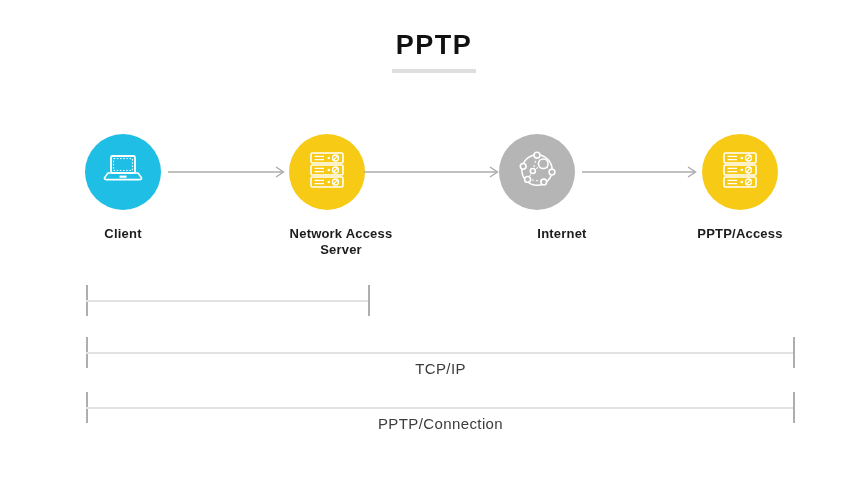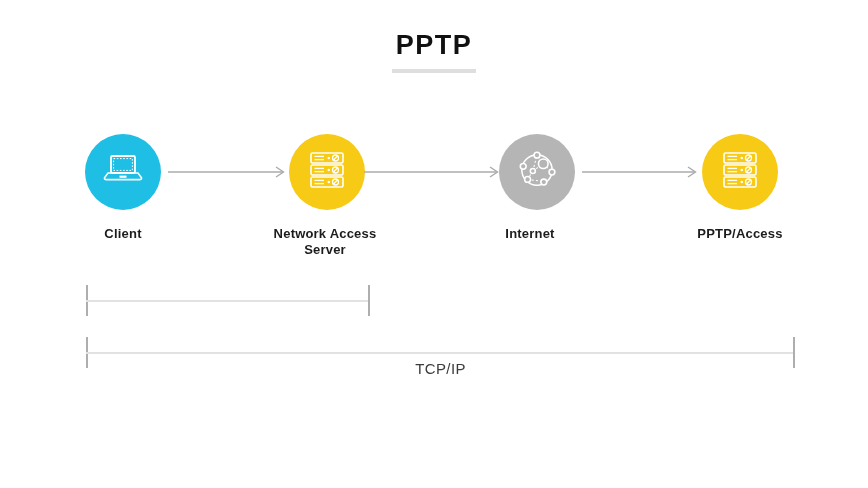--- a/index.html
+++ b/index.html
@@ -39,22 +39,22 @@
   .bracket .tick.right{right:0;}
   .bracket-label{
     position:absolute;top:23px;left:0;right:0;text-align:center;
     font-size:15px;color:#3c3c3c;letter-spacing:.4px;
   }
   .b1{left:86px;width:284px;top:285px;}
   .b2{left:86px;width:709px;top:337px;}
   .b3{left:86px;width:709px;top:392px;}
   
   .x-client{left:85px;}  .lx-client{left:43px;width:160px;}
-  .x-nas{left:289px;}    .lx-nas{left:260px;width:130px;}
-  .x-internet{left:499px;}.lx-internet{left:450px;width:160px;}
+  .x-nas{left:289px;}    .lx-nas{left:276px;width:130px;}
+  .x-internet{left:499px;}.lx-internet{left:482px;width:160px;}
   .x-pptp{left:702px;}   .lx-pptp{left:660px;width:160px;}
 </style>
 </head>
 <body>
 
 <div id="canvas">
 
   <div class="title">PPTP</div>
   <div class="title-underline"></div>
 
@@ -190,14 +190,20 @@
     <div class="tick right"></div>
   </div>
 
   <div class="bracket b2">
     <div class="tick left"></div>
     <div class="hline"></div>
     <div class="tick right"></div>
     <div class="bracket-label">TCP/IP</div>
   </div>
 
+  <div class="bracket b3">
+    <div class="tick left"></div>
+    <div class="hline"></div>
+    <div class="tick right"></div>
+    <div class="bracket-label">PPTP/Connection</div>
+  </div>
 
 </div>
 
 </body></html>

